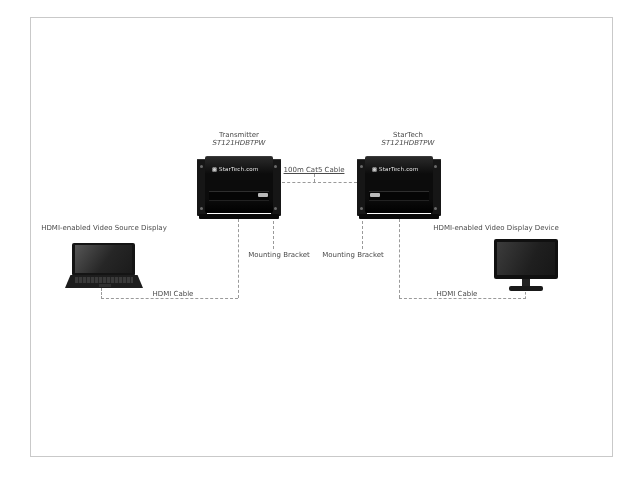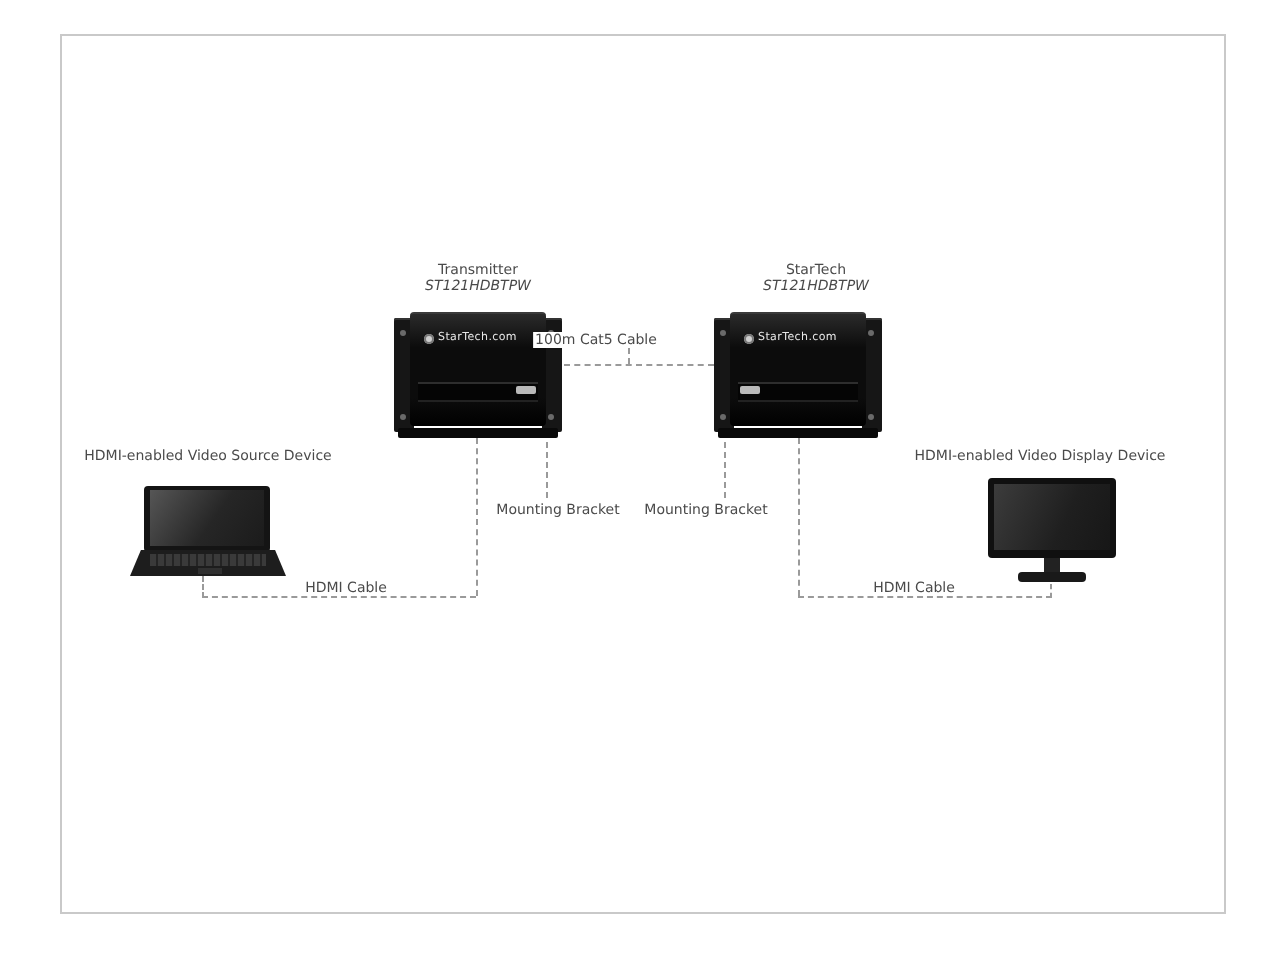--- a/index.html
+++ b/index.html
@@ -121,42 +121,42 @@
         <div class="logo">
           <span class="logo-dot"></span>
           <span>StarTech.com</span>
         </div>
         <div class="dev-groove"></div>
         <div class="dev-port" style="left:5px;"></div>
       </div>
       <div class="dev-base"></div>
     </div>
 
-    <div class="lbl" style="left:267px;top:148px;">100m Cat5 Cable</div>
+    <div class="lbl" style="left:283px;top:148px;text-decoration:underline;">100m Cat5 Cable</div>
     <div class="vline" style="left:283px;top:156px;height:8px;"></div>
     <div class="hline" style="left:251px;top:164px;width:75px;"></div>
 
     <div class="vline" style="left:242px;top:203px;height:28px;"></div>
     <div class="lbl" style="left:248px;top:233px;">Mounting Bracket</div>
 
     <div class="vline" style="left:331px;top:203px;height:28px;"></div>
     <div class="lbl" style="left:322px;top:233px;">Mounting Bracket</div>
 
-    <div class="lbl" style="left:73px;top:206px;">HDMI-enabled Video Source Device</div>
+    <div class="lbl" style="left:73px;top:206px;">HDMI-enabled Video Source Display</div>
     <div class="laptop" style="left:34px;top:225px;">
       <div class="laptop-screen">
         <div class="laptop-display"></div>
       </div>
       <div class="laptop-base">
         <div class="laptop-kbd"></div>
         <div class="laptop-pad"></div>
       </div>
     </div>
 
-    <div class="lbl" style="left:489px;top:206px;">HDMI-enabled Video Display Device</div>
+    <div class="lbl" style="left:465px;top:206px;">HDMI-enabled Video Display Device</div>
     <div class="monitor" style="left:463px;top:221px;">
       <div class="monitor-screen">
         <div class="monitor-display"></div>
       </div>
       <div class="monitor-neck"></div>
       <div class="monitor-base"></div>
     </div>
 
     <div class="vline" style="left:70px;top:270px;height:11px;"></div>
     <div class="hline" style="left:70px;top:280px;width:137px;"></div>

